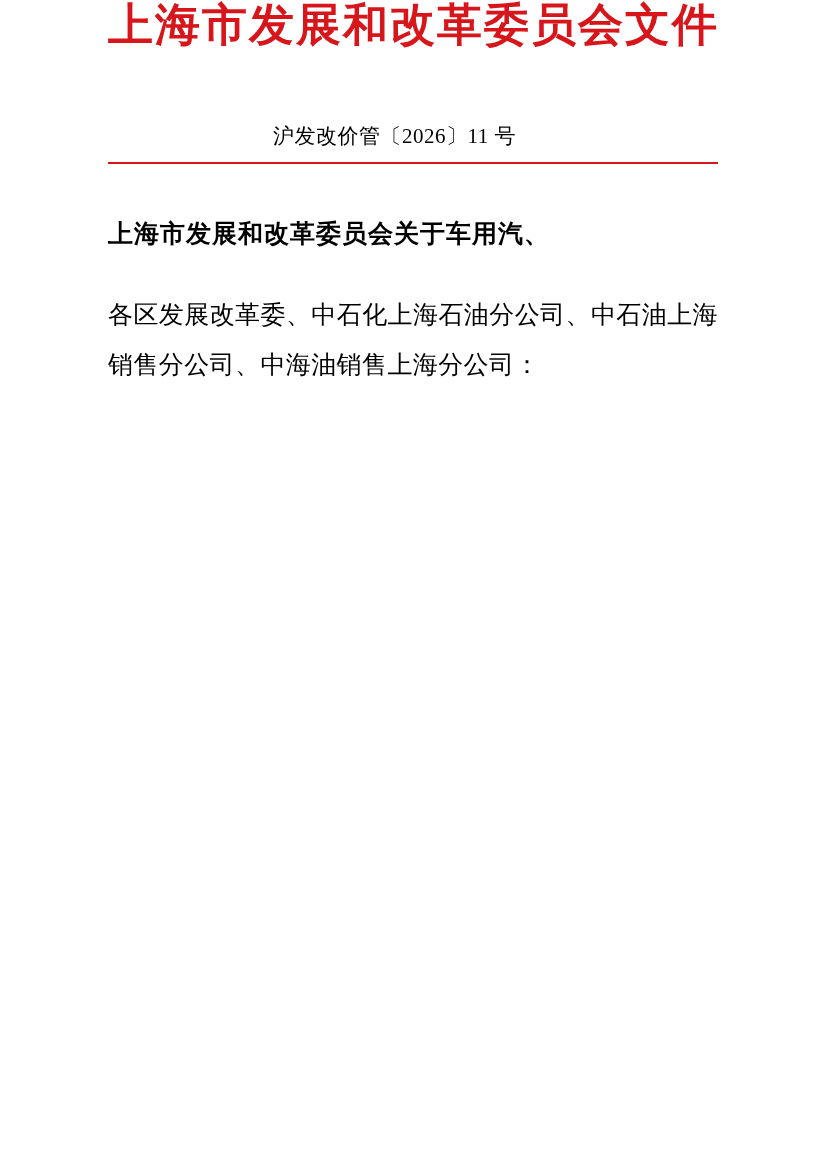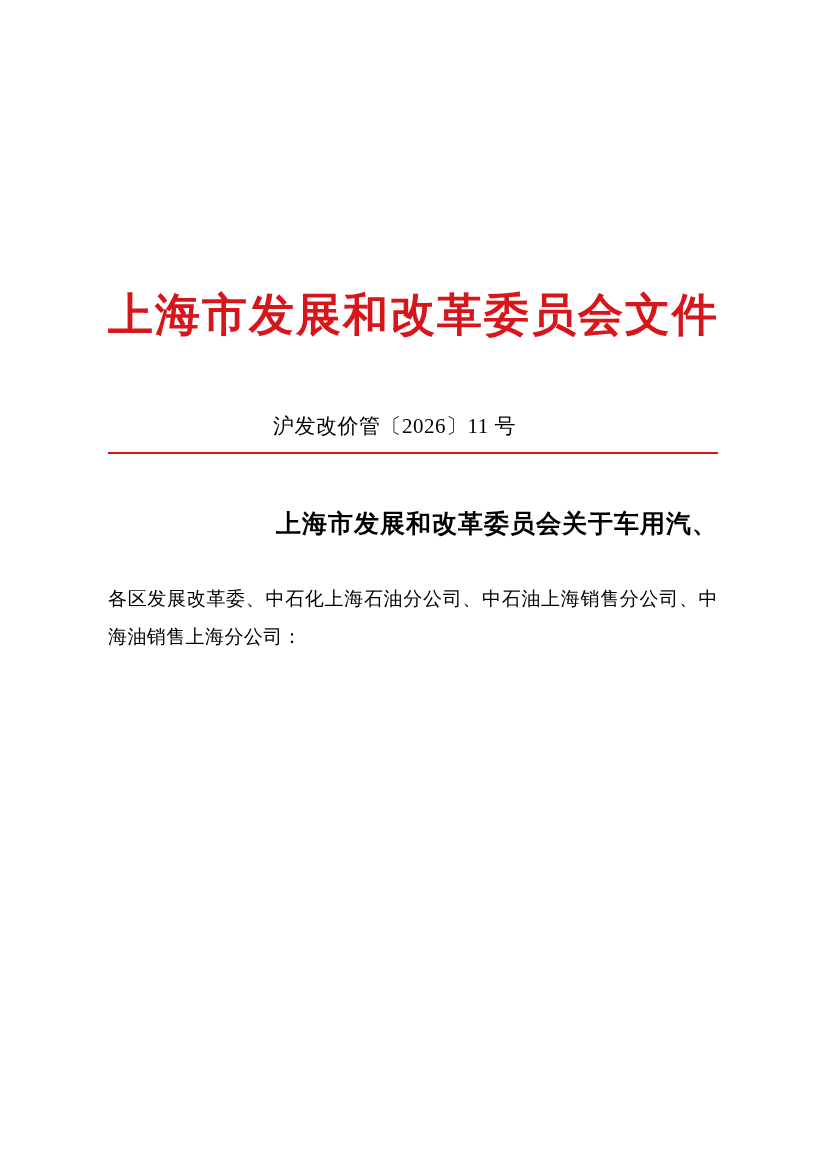--- a/index.html
+++ b/index.html
@@ -19,21 +19,20 @@
   .page {
     position: relative;
     width: 826px;
     height: 1169px;
     box-sizing: border-box;
     padding: 0 108px;
   }
 
   
   .masthead {
-    margin-top: 290px;
   }
   .masthead-title {
     color: #d7161b;
     font-family: "Liberation Serif", "DejaVu Serif", serif;
     font-weight: bold;
     font-size: 45px;
     letter-spacing: 2px;
     line-height: 1.15;
     white-space: nowrap;
   }
@@ -48,34 +47,34 @@
   .red-rule {
     margin-top: 12px;
     height: 2px;
     background: #d7161b;
     width: 100%;
   }
 
   
   .doc-title {
     margin-top: 50px;
-    text-align: right;
+    text-align: left;
     font-size: 25px;
     font-weight: bold;
     line-height: 1.6;
     letter-spacing: 1px;
   }
   .doc-title .line {
     display: block;
   }
 
   
   .body-text {
     margin-top: 36px;
-    font-size: 19px;
+    font-size: 25px;
     line-height: 2.0;
     letter-spacing: 0.4px;
     text-align: justify;
   }
   .body-text p {
     margin: 0;
   }
   .body-text p.indent {
     text-indent: 2em;
   }

